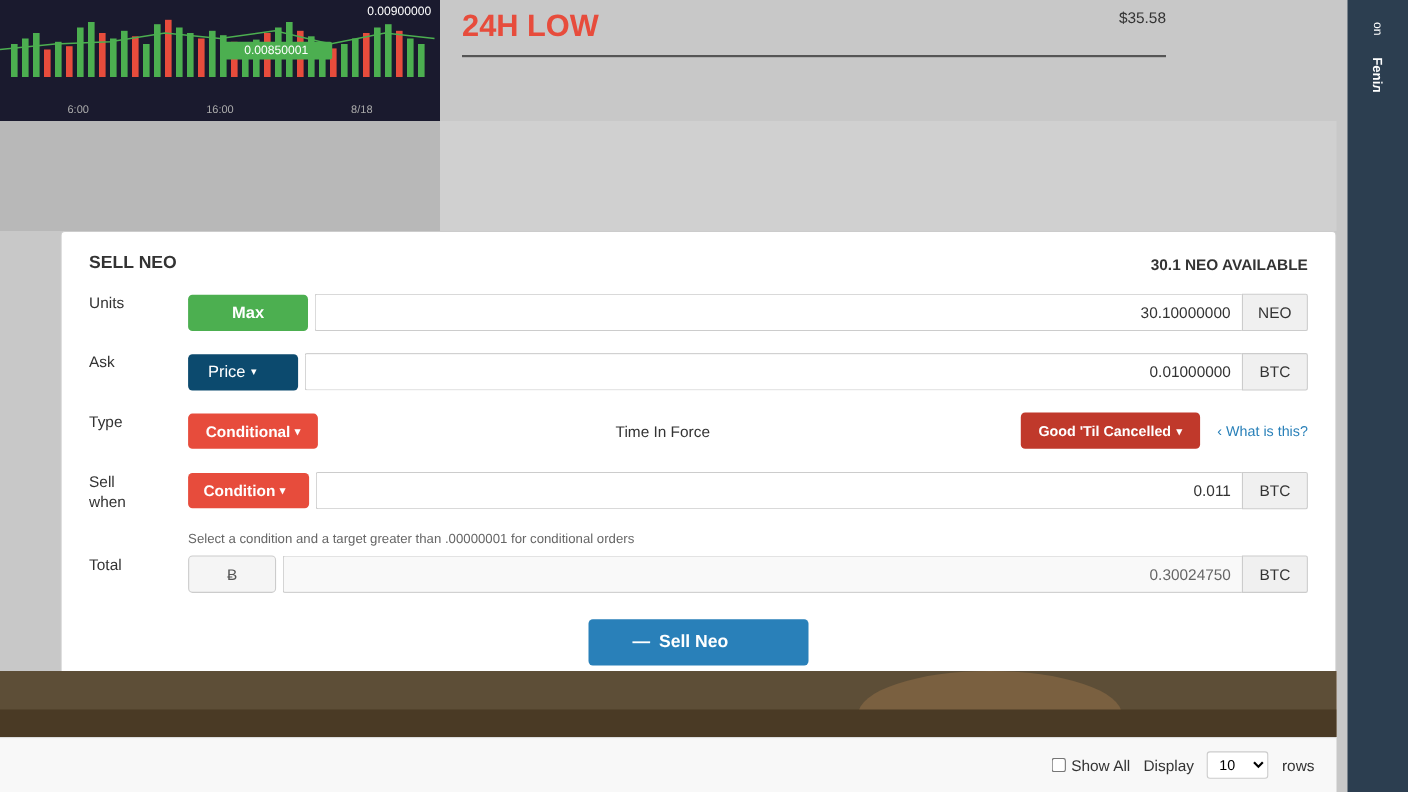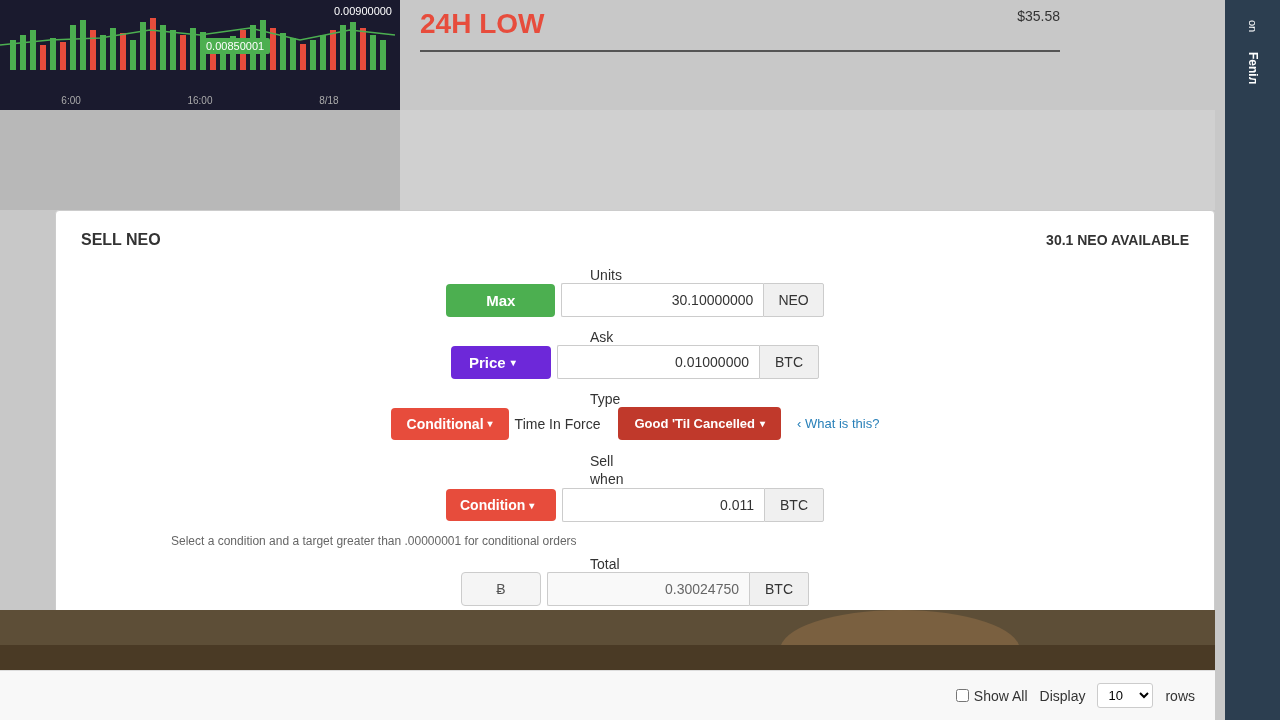--- a/index.html
+++ b/index.html
@@ -34,21 +34,21 @@
       color: #fff;
       font-size: 11px;
     }
     .chart-label-green {
       position: absolute;
       top: 38px;
       left: 200px;
       background: #4caf50;
       color: #fff;
       font-size: 11px;
-      padding: 2px 6px;
+      padding: 2px 22px;
       border-radius: 2px;
     }
     .chart-times {
       position: absolute;
       bottom: 2px;
       left: 0;
       right: 0;
       display: flex;
       justify-content: space-around;
       color: #aaa;
@@ -152,24 +152,23 @@
     }
     .panel-available {
       font-size: 14px;
       color: #333;
       font-weight: bold;
     }
 
     
     .form-row {
       display: flex;
-      align-items: center;
+      align-items: flex-start;
       margin-bottom: 12px;
       min-height: 42px;
-      flex-direction: column;
     }
     .form-label {
       width: 90px;
       font-size: 14px;
       color: #333;
       font-weight: 500;
       flex-shrink: 0;
     }
     .form-label-double {
       width: 90px;
@@ -192,26 +191,26 @@
       color: #fff;
       border: none;
       padding: 8px 40px;
       font-size: 15px;
       font-weight: bold;
       border-radius: 4px;
       cursor: pointer;
       min-width: 100px;
     }
     .btn-price {
-      background: #6d28d9;
+      background: #0c4a6e;
       color: #fff;
       border: none;
       padding: 8px 18px;
       font-size: 15px;
-      font-weight: bold;
+      font-weight: normal;
       border-radius: 4px;
       cursor: pointer;
       min-width: 100px;
       display: flex;
       align-items: center;
       gap: 5px;
     }
     .btn-conditional {
       background: #e74c3c;
       color: #fff;

